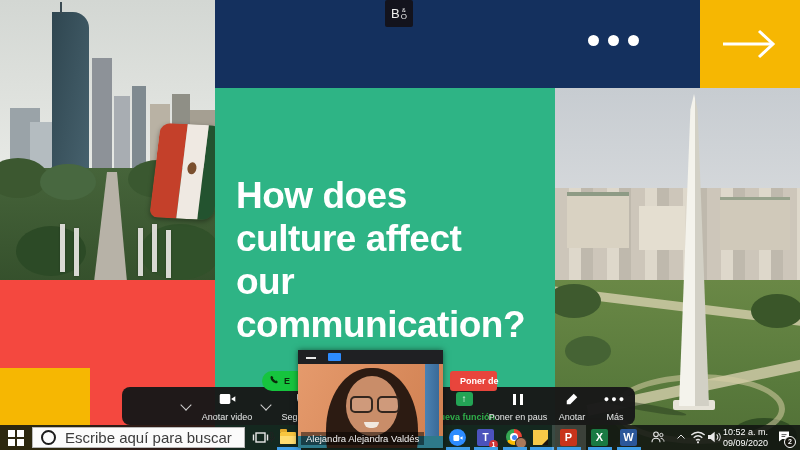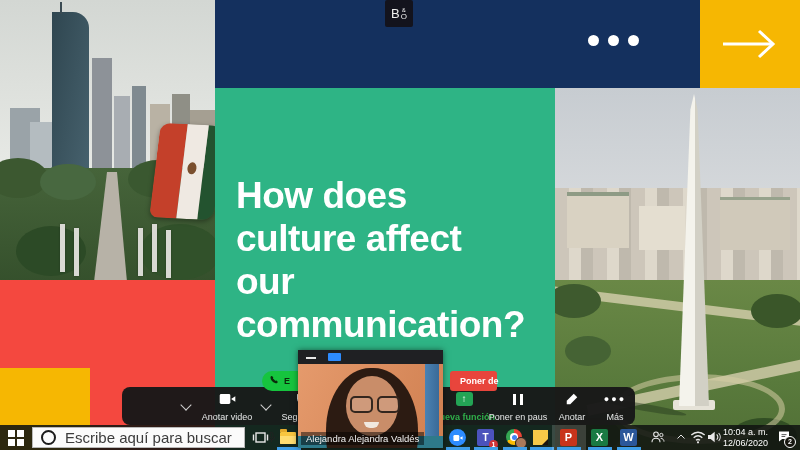--- a/index.html
+++ b/index.html
@@ -369,22 +369,22 @@
       <path d="M5.5 13c4-3.5 9-3.5 13 0" fill="none" stroke="#e8e8e8" stroke-width="2"></path>
       <path d="M9 17c2-1.8 4-1.8 6 0" fill="none" stroke="#e8e8e8" stroke-width="2"></path>
       <circle cx="12" cy="20" r="1.6" fill="#e8e8e8"></circle>
     </svg>
     <svg class="tray" style="left:706px;" viewBox="0 0 24 24">
       <path d="M3 9h4l6-5v16l-6-5H3z" fill="#e8e8e8"></path>
       <path d="M16 8a6 6 0 0 1 0 8M19 6a9 9 0 0 1 0 12" fill="none" stroke="#e8e8e8" stroke-width="1.6"></path>
     </svg>
 
     <div class="clock">
-      <div>10:04 a. m.</div>
-      <div>12/06/2020</div>
+      <div>10:52 a. m.</div>
+      <div>09/09/2020</div>
     </div>
 
     <div class="notif">
       <svg width="16" height="15" viewBox="0 0 24 24">
         <path d="M4 4h16v12H9l-5 4z" fill="#fff"></path>
         <path d="M8 9h8M8 12h6" stroke="#444" stroke-width="1.4"></path>
       </svg>
       <span class="badge notif-badge">2</span>
     </div>
   </div>

